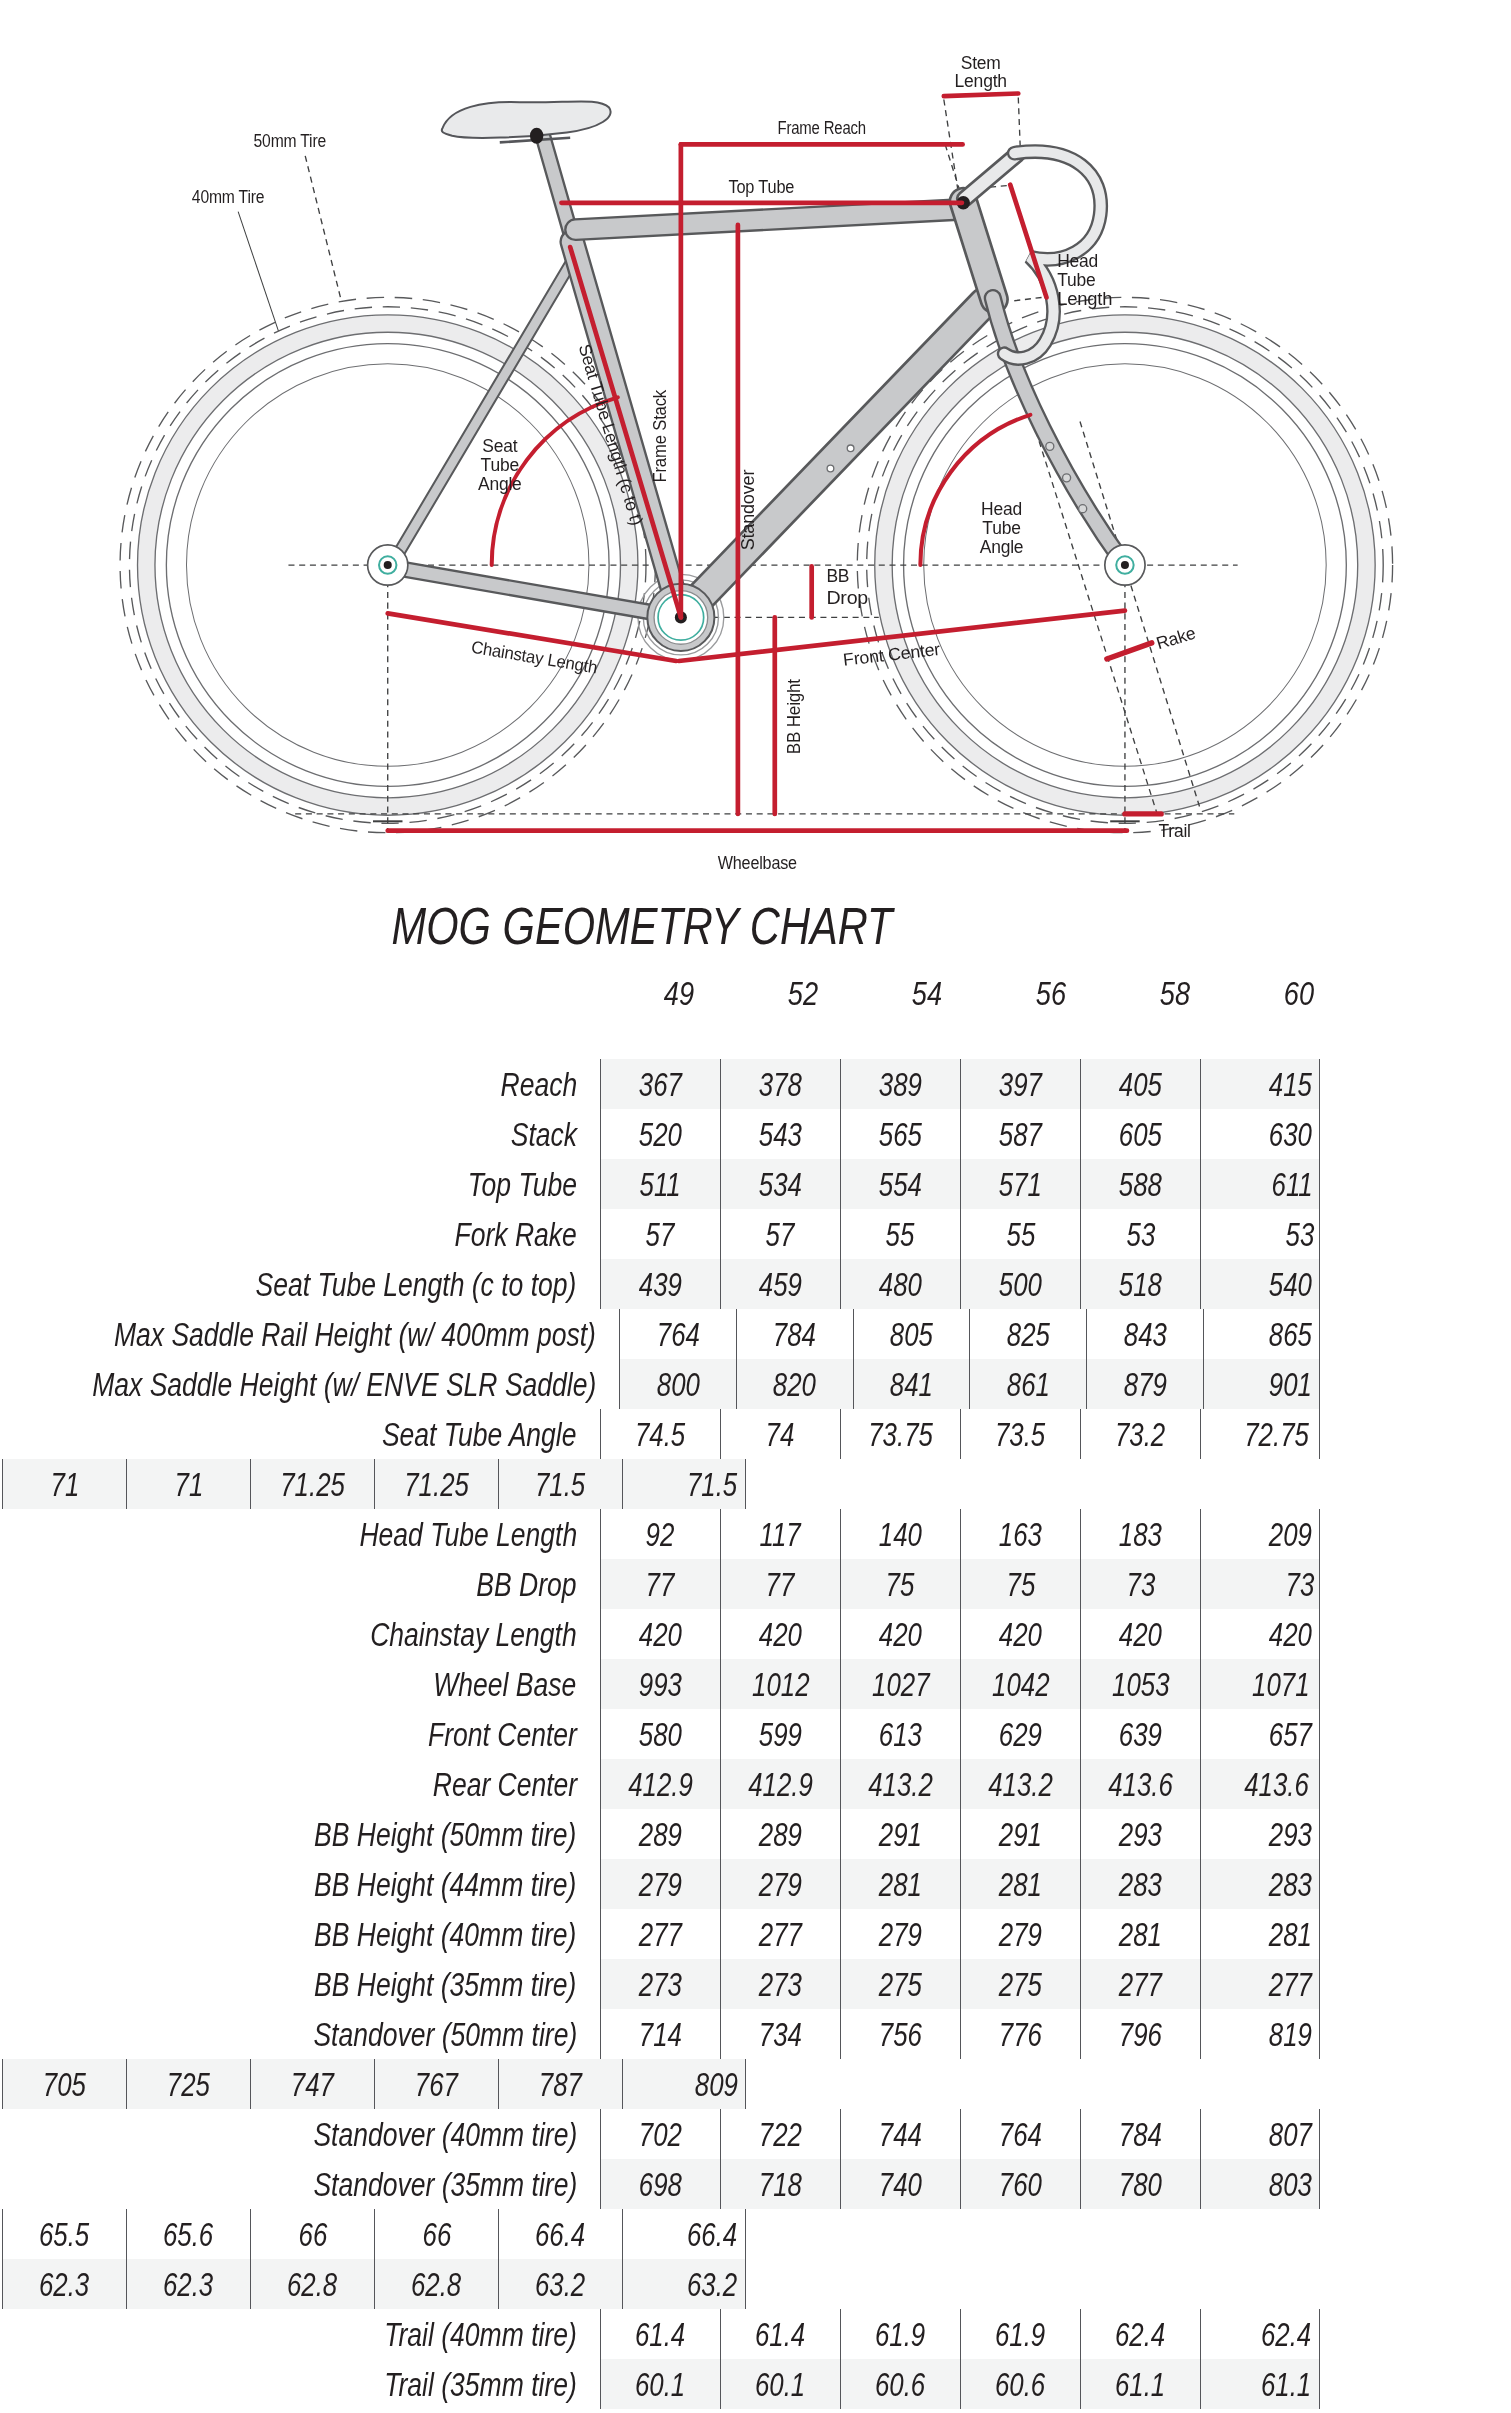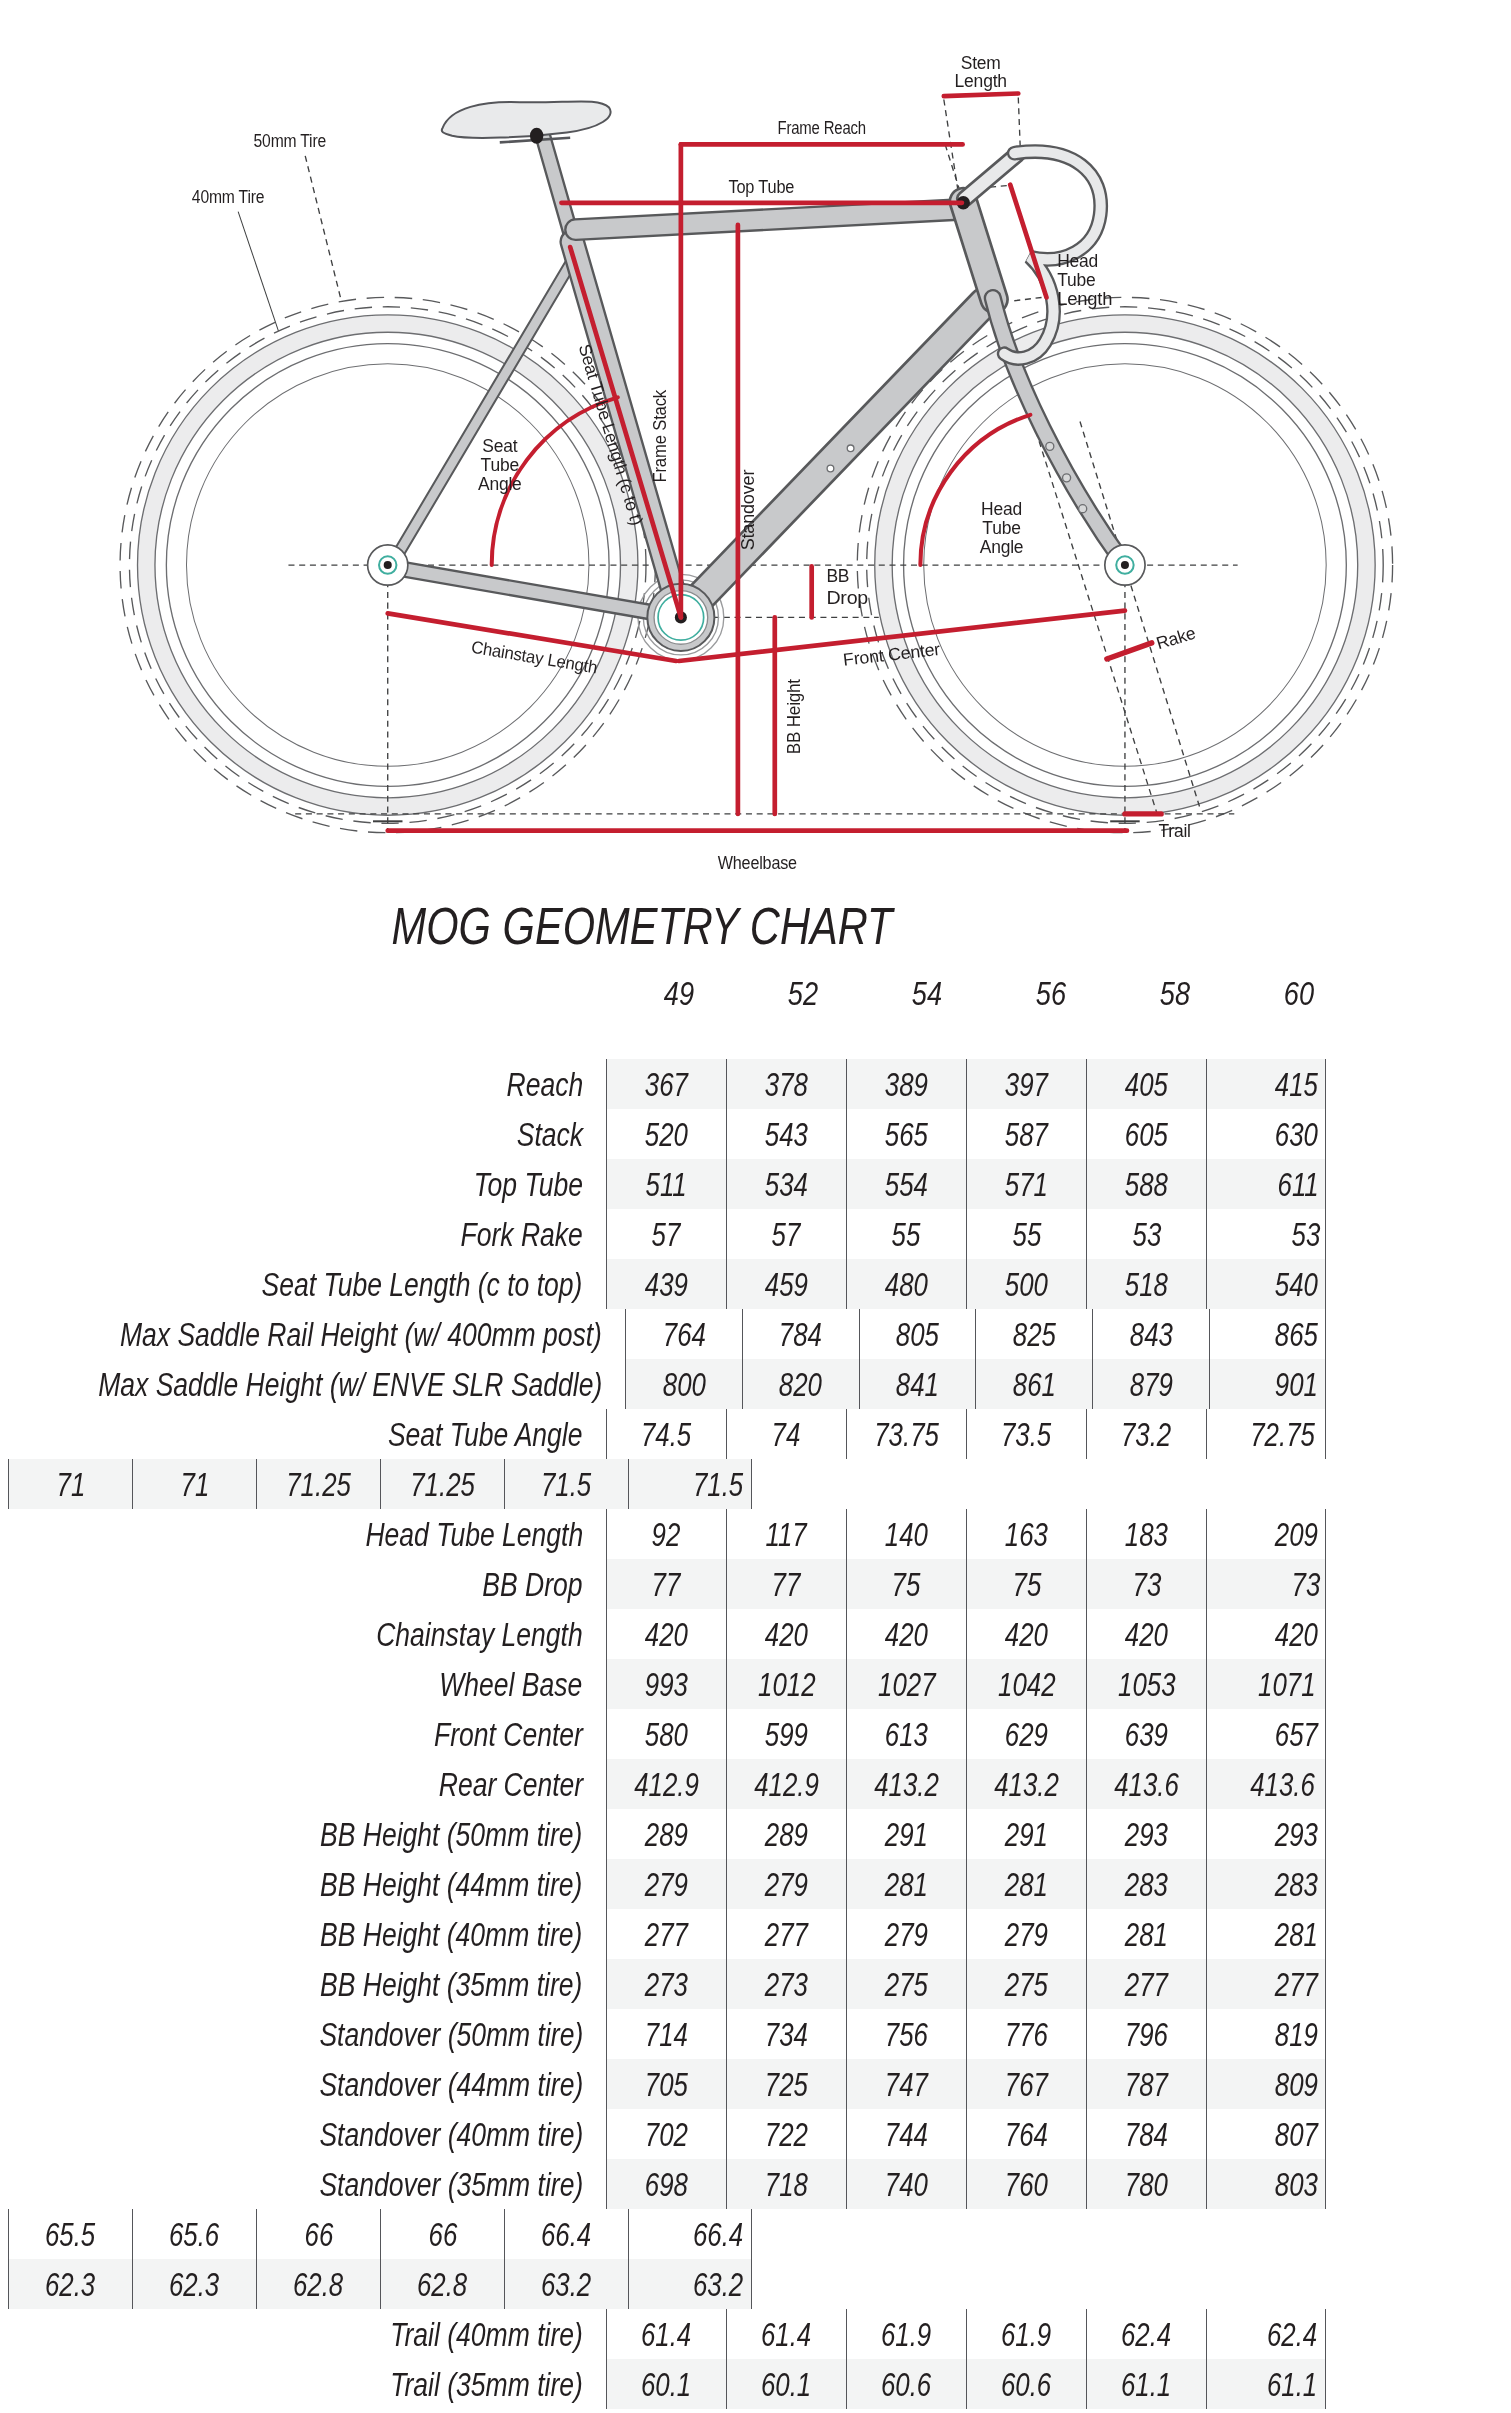--- a/index.html
+++ b/index.html
@@ -23,21 +23,21 @@
     font-style:italic;font-size:52px;line-height:56px;white-space:nowrap;
   }
   .cond{display:inline-block;transform:scaleX(.8);transform-origin:center center;}
 
   .thead{
     position:absolute;top:974px;left:617px;display:flex;height:58px;
     align-items:flex-start;font-style:italic;font-size:34px;
   }
   .thcell{width:124px;text-align:center;padding-bottom:9.4px;}
 
-  .tbody{position:absolute;top:1059px;left:8px;width:1318px;}
+  .tbody{position:absolute;top:1059px;left:2px;width:1318px;}
   .trow{display:flex;height:50px;font-style:italic;font-size:34px;}
   .tlabel{
     width:617px;box-sizing:border-box;text-align:right;padding-right:23px;
     display:flex;align-items:center;justify-content:flex-end;white-space:nowrap;
   }
   .tlabel .cond{transform:scaleX(.78);transform-origin:right center;}
   .tcell{
     width:124px;box-sizing:border-box;display:flex;align-items:center;justify-content:center;
     border-left:0.7px solid #55565a;white-space:nowrap;
   }
@@ -669,23 +669,20 @@
         <span class="cond">776</span>
       </div>
       <div class="tcell">
         <span class="cond">796</span>
       </div>
       <div class="tcell">
         <span class="cond">819</span>
       </div>
     </div>
     <div class="trow shaded">
-      <div class="tlabel">
-        <span class="cond">Standover (44mm tire)</span>
-      </div>
       <div class="tcell">
         <span class="cond">705</span>
       </div>
       <div class="tcell">
         <span class="cond">725</span>
       </div>
       <div class="tcell">
         <span class="cond">747</span>
       </div>
       <div class="tcell">

